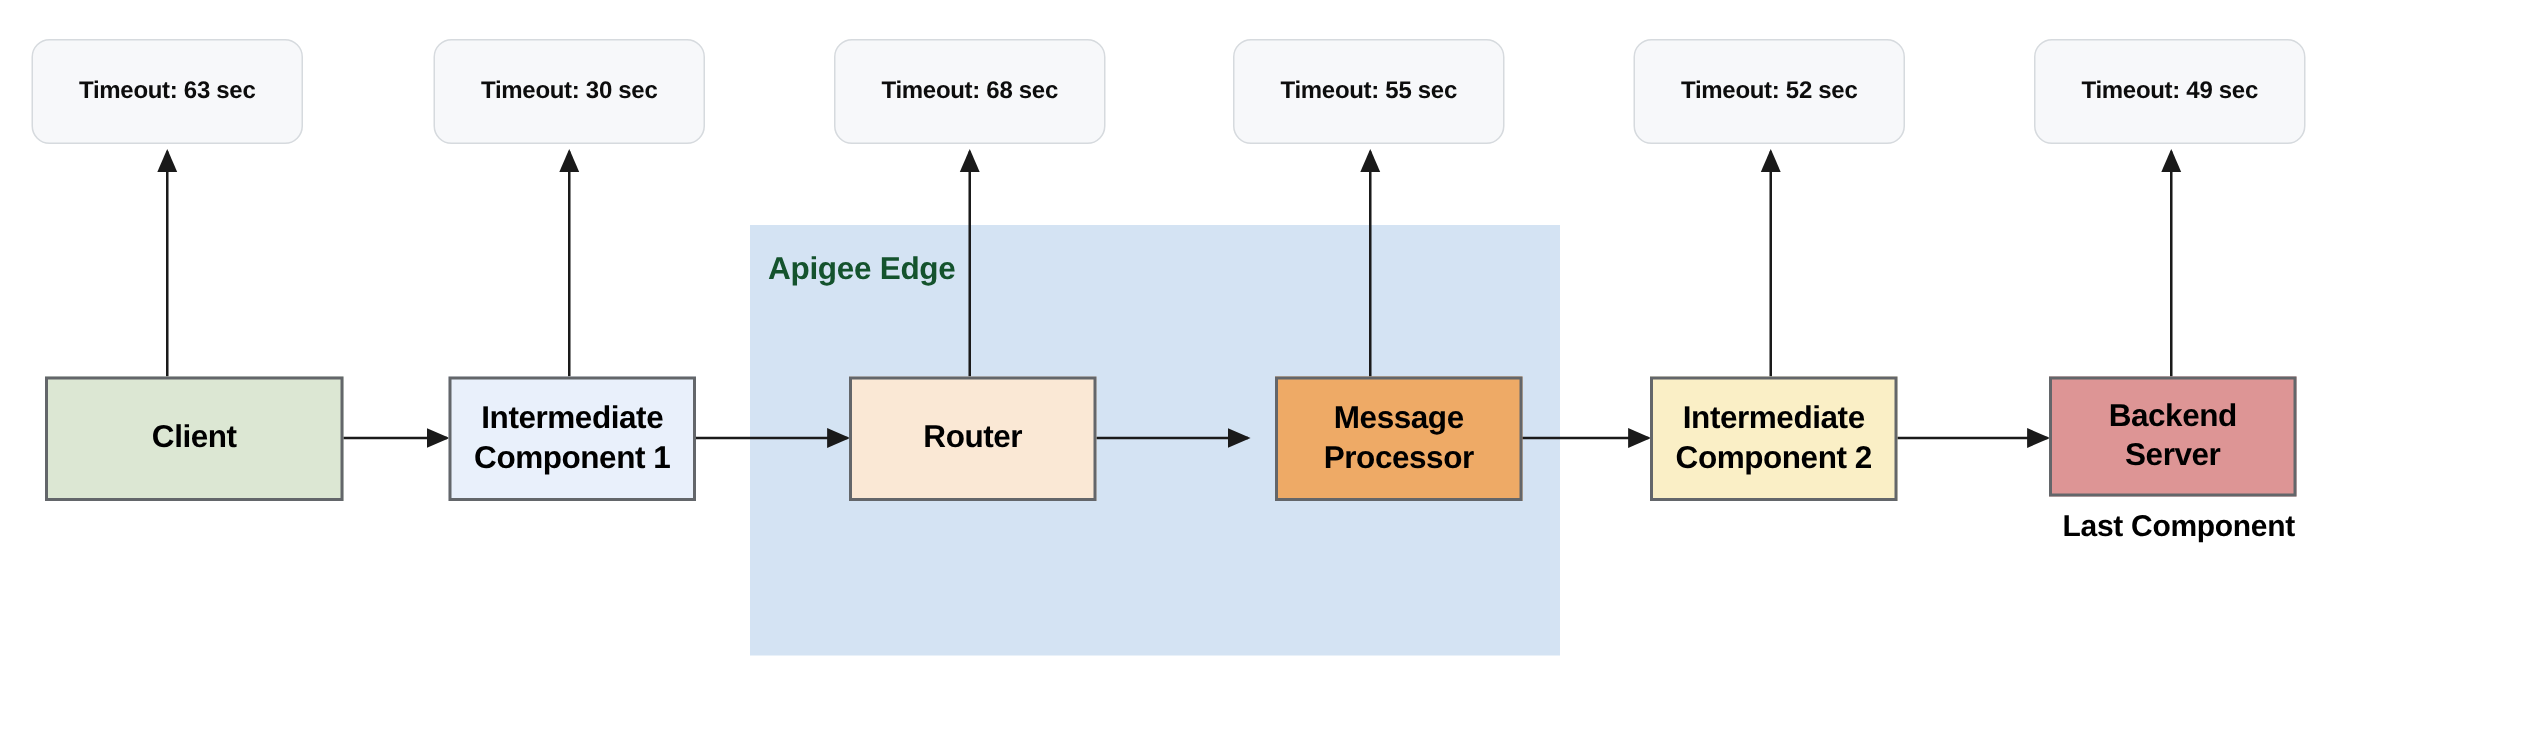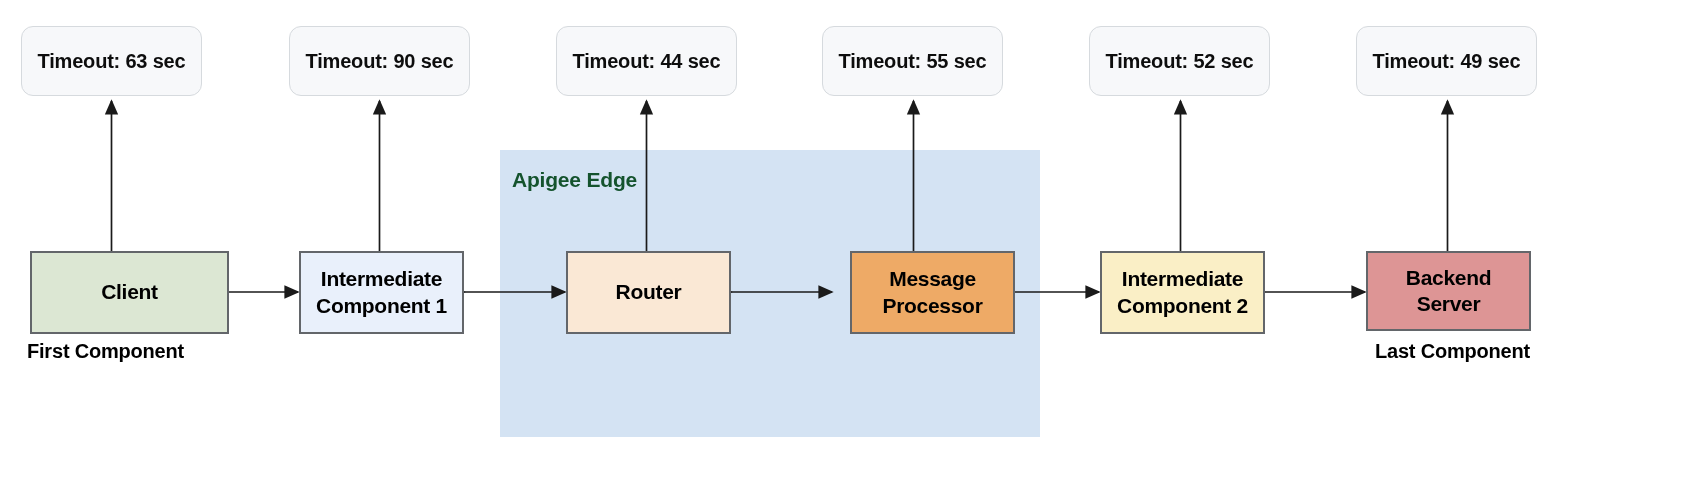--- a/index.html
+++ b/index.html
@@ -44,21 +44,21 @@
     background: #f7f8fa;
     border: 1px solid #d6dade;
     border-radius: 12px;
     height: 70px;
     display: flex;
     align-items: center;
     justify-content: center;
     box-sizing: border-box;
   }
   .timeout-text {
-    font-size: 20px;
+    font-size: 16px;
     font-weight: bold;
     color: #0d0d0d;
     letter-spacing: -0.2px;
     white-space: nowrap;
   }
 
   
   .component-box {
     position: absolute;
     border: 2px solid #63666a;
@@ -103,25 +103,25 @@
 <div id="canvas">
 
   <div class="edge-region"></div>
   <div class="edge-region-label">Apigee Edge</div>
 
   <div class="timeout-box" style="left:21px; top:26px; width:181px;">
     <span class="timeout-text">Timeout:  63 sec</span>
   </div>
 
   <div class="timeout-box" style="left:289px; top:26px; width:181px;">
-    <span class="timeout-text">Timeout:  90 sec</span>
+    <span class="timeout-text">Timeout:  30 sec</span>
   </div>
 
   <div class="timeout-box" style="left:556px; top:26px; width:181px;">
-    <span class="timeout-text">Timeout:  44 sec</span>
+    <span class="timeout-text">Timeout:  68 sec</span>
   </div>
 
   <div class="timeout-box" style="left:822px; top:26px; width:181px;">
     <span class="timeout-text">Timeout:  55 sec</span>
   </div>
 
   <div class="timeout-box" style="left:1089px; top:26px; width:181px;">
     <span class="timeout-text">Timeout:  52 sec</span>
   </div>
 
@@ -183,17 +183,16 @@
     </span>
   </div>
 
   <div class="component-box" style="left:1366px; top:251px; width:165px; height:80px; background:#dd9595;">
     <span class="component-label">
       <span>Backend</span><br>
       <span>Server</span>
     </span>
   </div>
 
-  <div class="edge-note" style="left:27px; top:340px;">First Component</div>
 
   <div class="edge-note" style="left:1375px; top:340px;">Last Component</div>
 
 </div>
 
 </body></html>

